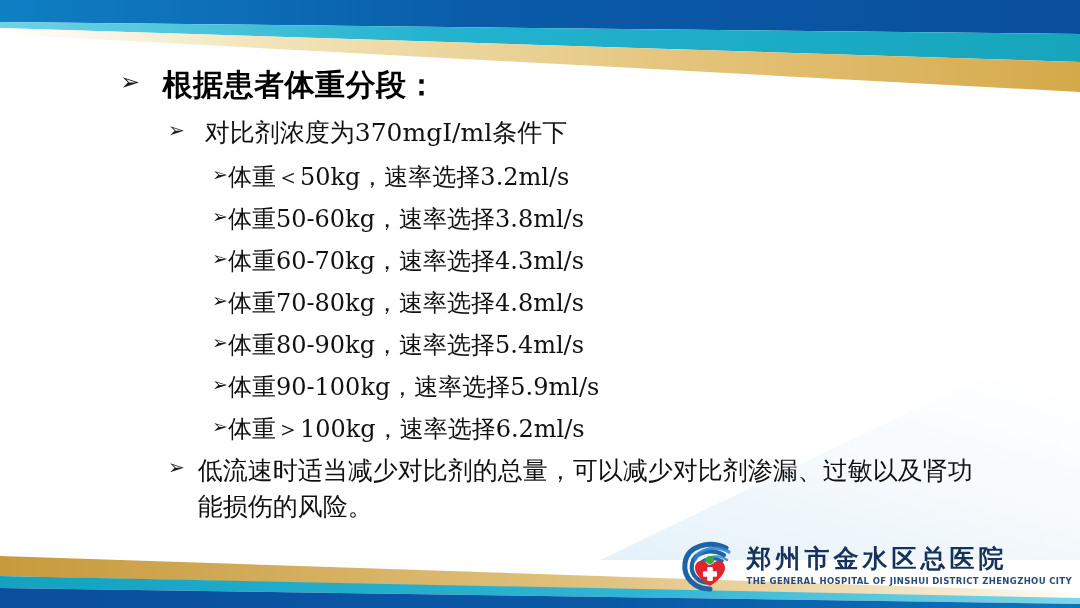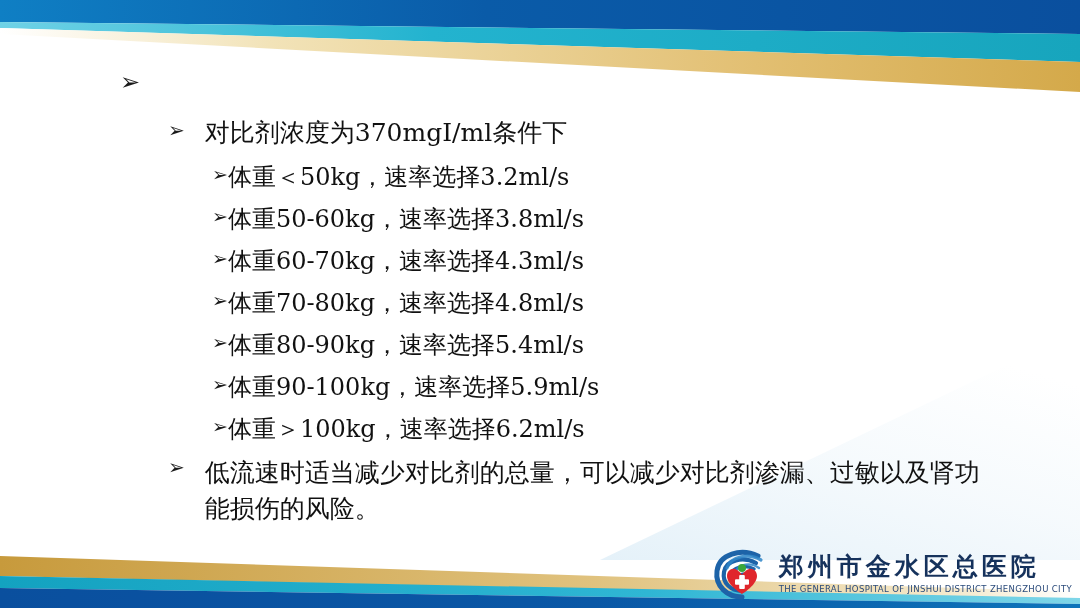--- a/index.html
+++ b/index.html
@@ -39,47 +39,47 @@
     display:flex;align-items:flex-start;
     font-size:24px;color:#111;line-height:1.2;
   }
   .lvl3 .btxt{}
 
   .para{
     position:absolute;left:168px;
     display:flex;align-items:flex-start;
     font-size:25px;color:#111;line-height:1.42;
   }
-  .para .btxt{margin-left:20px;width:790px;}
+  .para .btxt{margin-left:13px;width:790px;font-family:Liberation Mono, monospace;}
 
   .bullet{
     font-family:"DejaVu Sans","Liberation Sans",sans-serif;
     display:inline-block;line-height:1;
     transform:translateY(2px);
     color:#1a1a1a;
   }
   .b1{font-size:24px;}
   .b2{font-size:20px;}
   .b3{font-size:19px;}
 
   
   .logo{
-    position:absolute;right:8px;bottom:6px;
+    position:absolute;right:8px;bottom:14px;
     display:flex;align-items:center;z-index:10;
   }
   .logo-mark{width:62px;height:56px;flex:none;}
   .logo-text{margin-left:6px;display:flex;flex-direction:column;justify-content:center;}
   .logo-cn{
     font-family:"DejaVu Serif","Liberation Serif",serif;
     font-size:25px;font-weight:bold;color:#16325c;
     letter-spacing:4px;line-height:1.05;white-space:nowrap;
   }
   .logo-en{
     font-family:"DejaVu Sans","Liberation Sans",sans-serif;
-    font-size:8.5px;font-weight:normal;color:#2a4a7a;
+    font-size:8.5px;font-weight:bold;color:#2a4a7a;
     letter-spacing:.35px;white-space:nowrap;margin-top:3px;
   }
 </style>
 </head>
 <body>
 
 <div class="slide">
 
   <svg class="band-svg" viewBox="0 0 1080 608">
     <defs>
@@ -130,20 +130,21 @@
 
     <path d="M0,556 L1080,592 L1080,600 L0,576 Z" fill="url(#gBot1)"></path>
     <path d="M0,576 L1080,598 L1080,604 L0,588 Z" fill="url(#gBot2)"></path>
     <path d="M0,588 L1080,604 L1080,608 L0,608 Z" fill="url(#gBot3)"></path>
   </svg>
 
   <div class="content">
 
     <div class="lvl1">
       <span class="bullet b1">➢</span>
+      <span class="btxt">根据患者体重分段：</span>
     </div>
 
     <div class="lvl2" style="top:118px;">
       <span class="bullet b2">➢</span>
       <span class="btxt">对比剂浓度为370mgI/ml条件下</span>
     </div>
 
     <div class="lvl3" style="top:163px;">
       <span class="bullet b3">➢</span>
       <span class="btxt">体重＜50kg，速率选择3.2ml/s</span>

